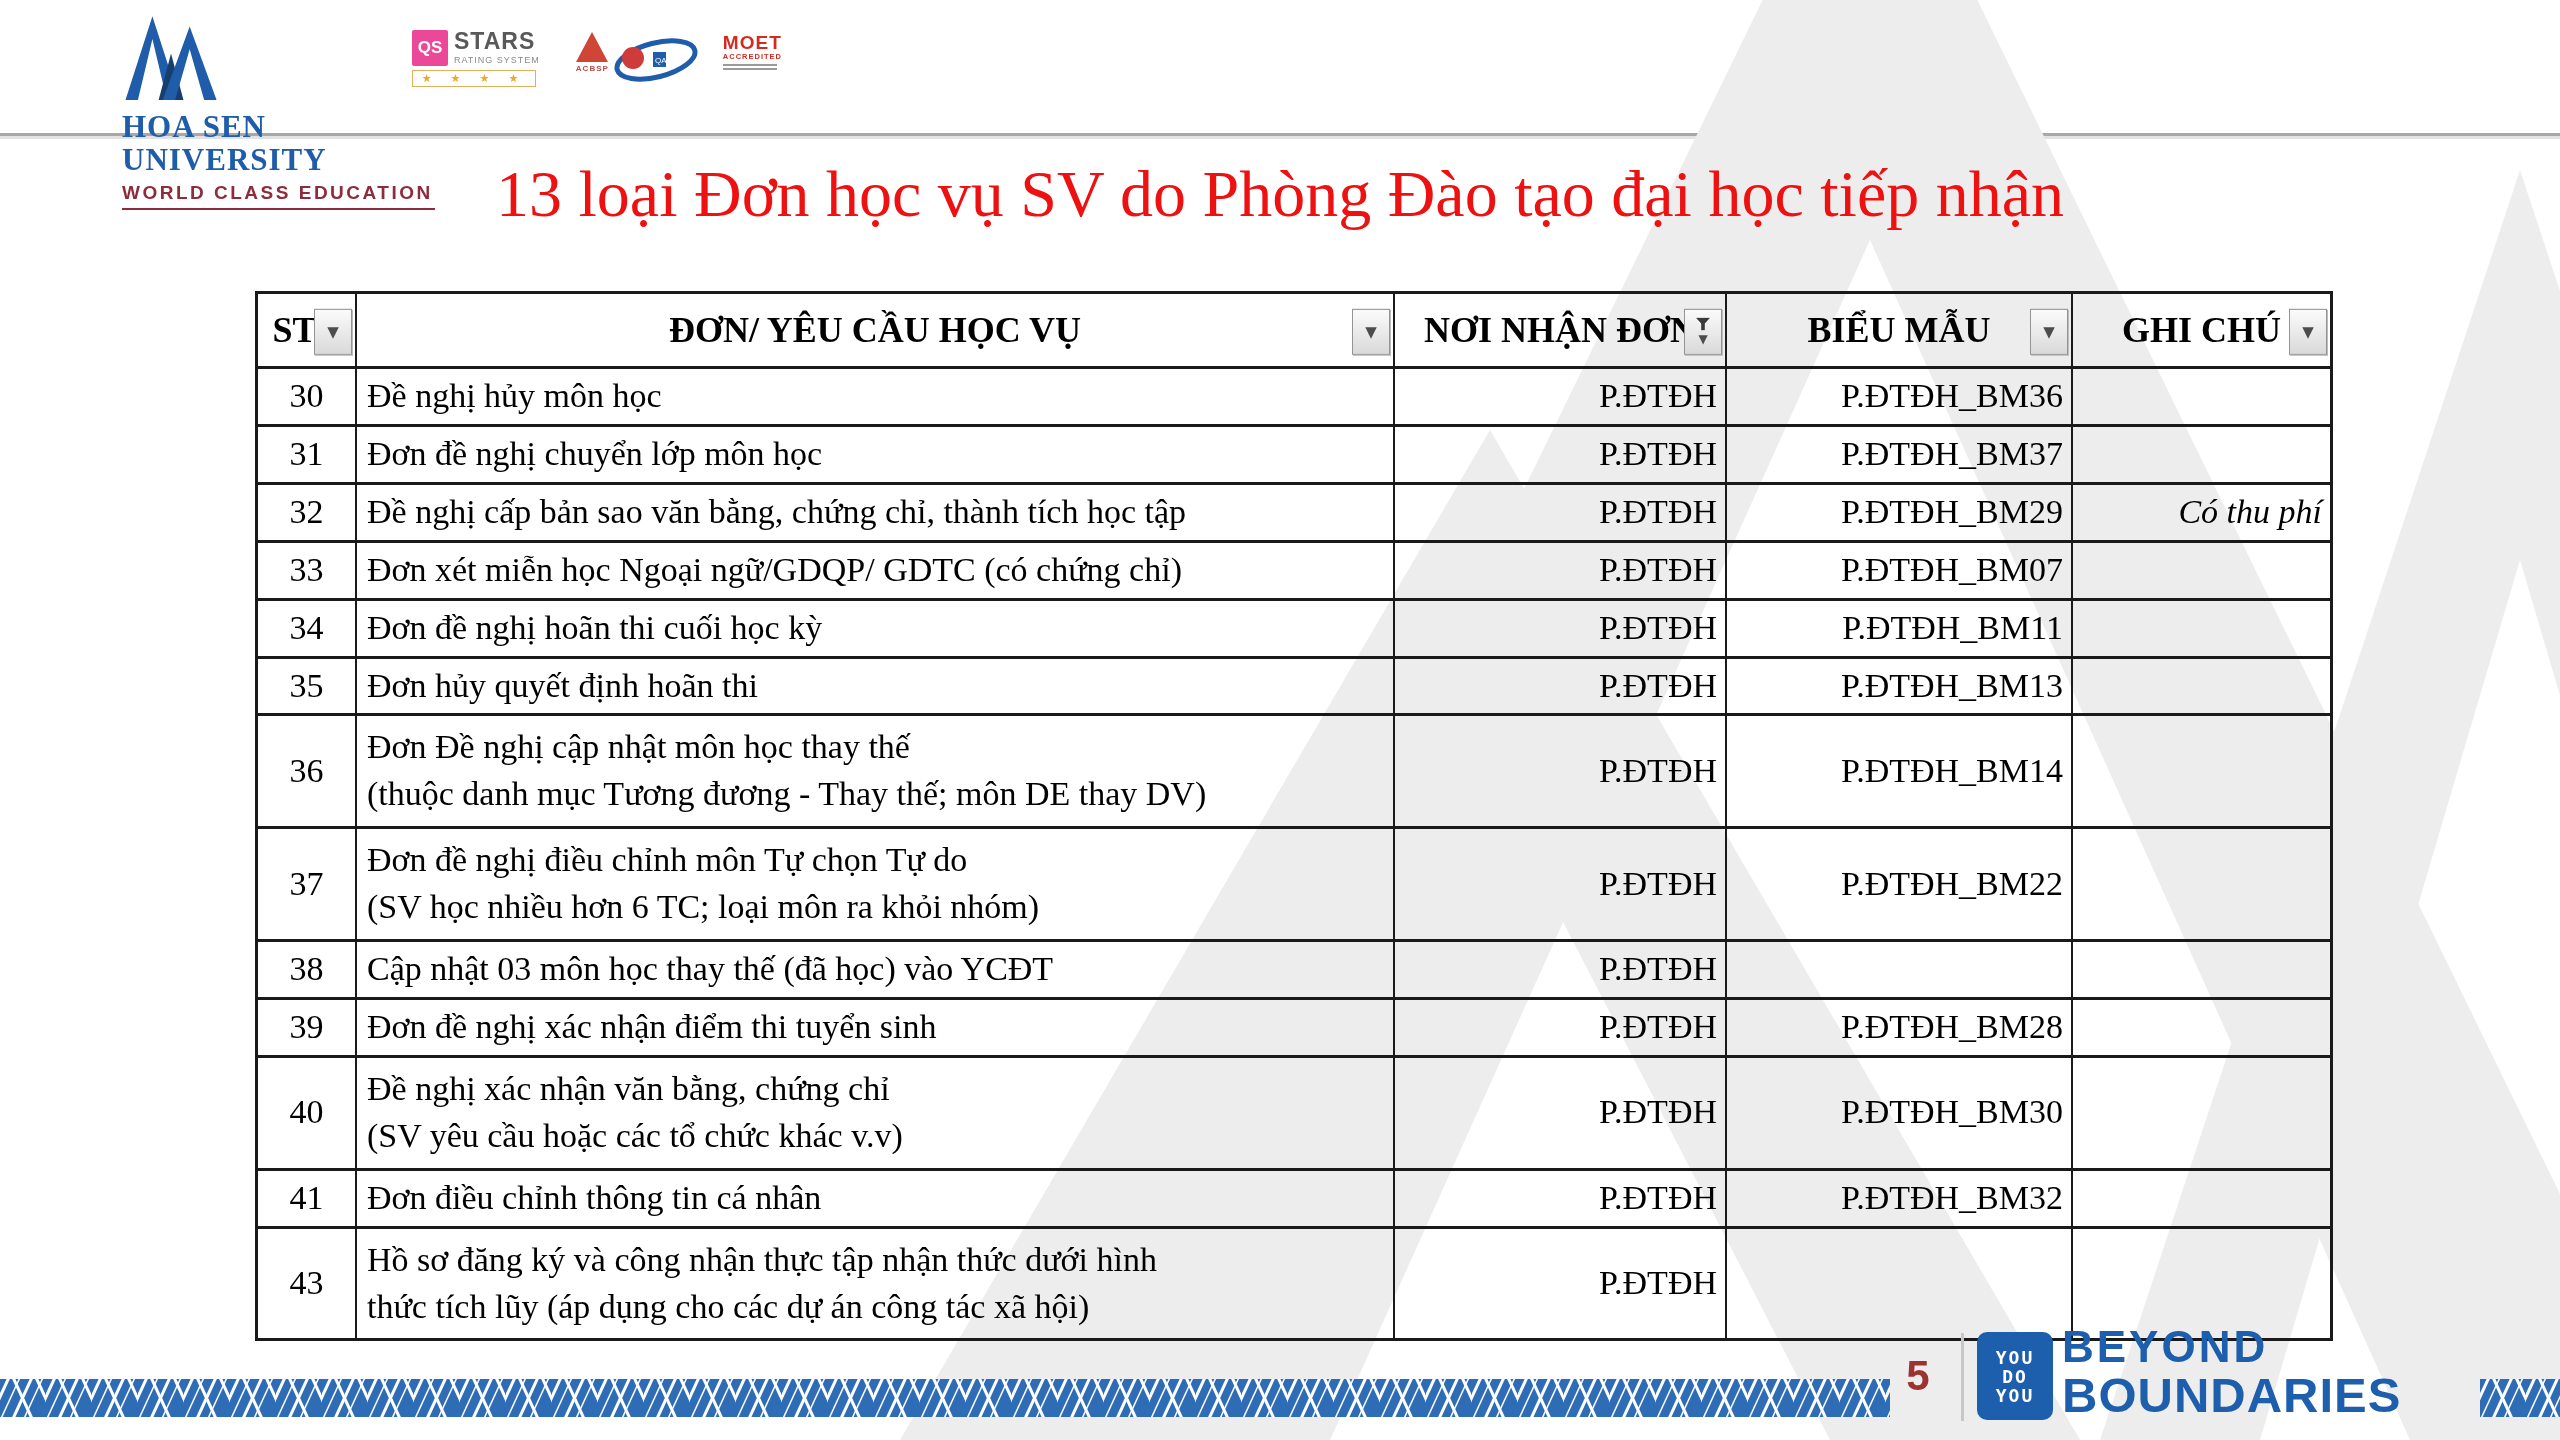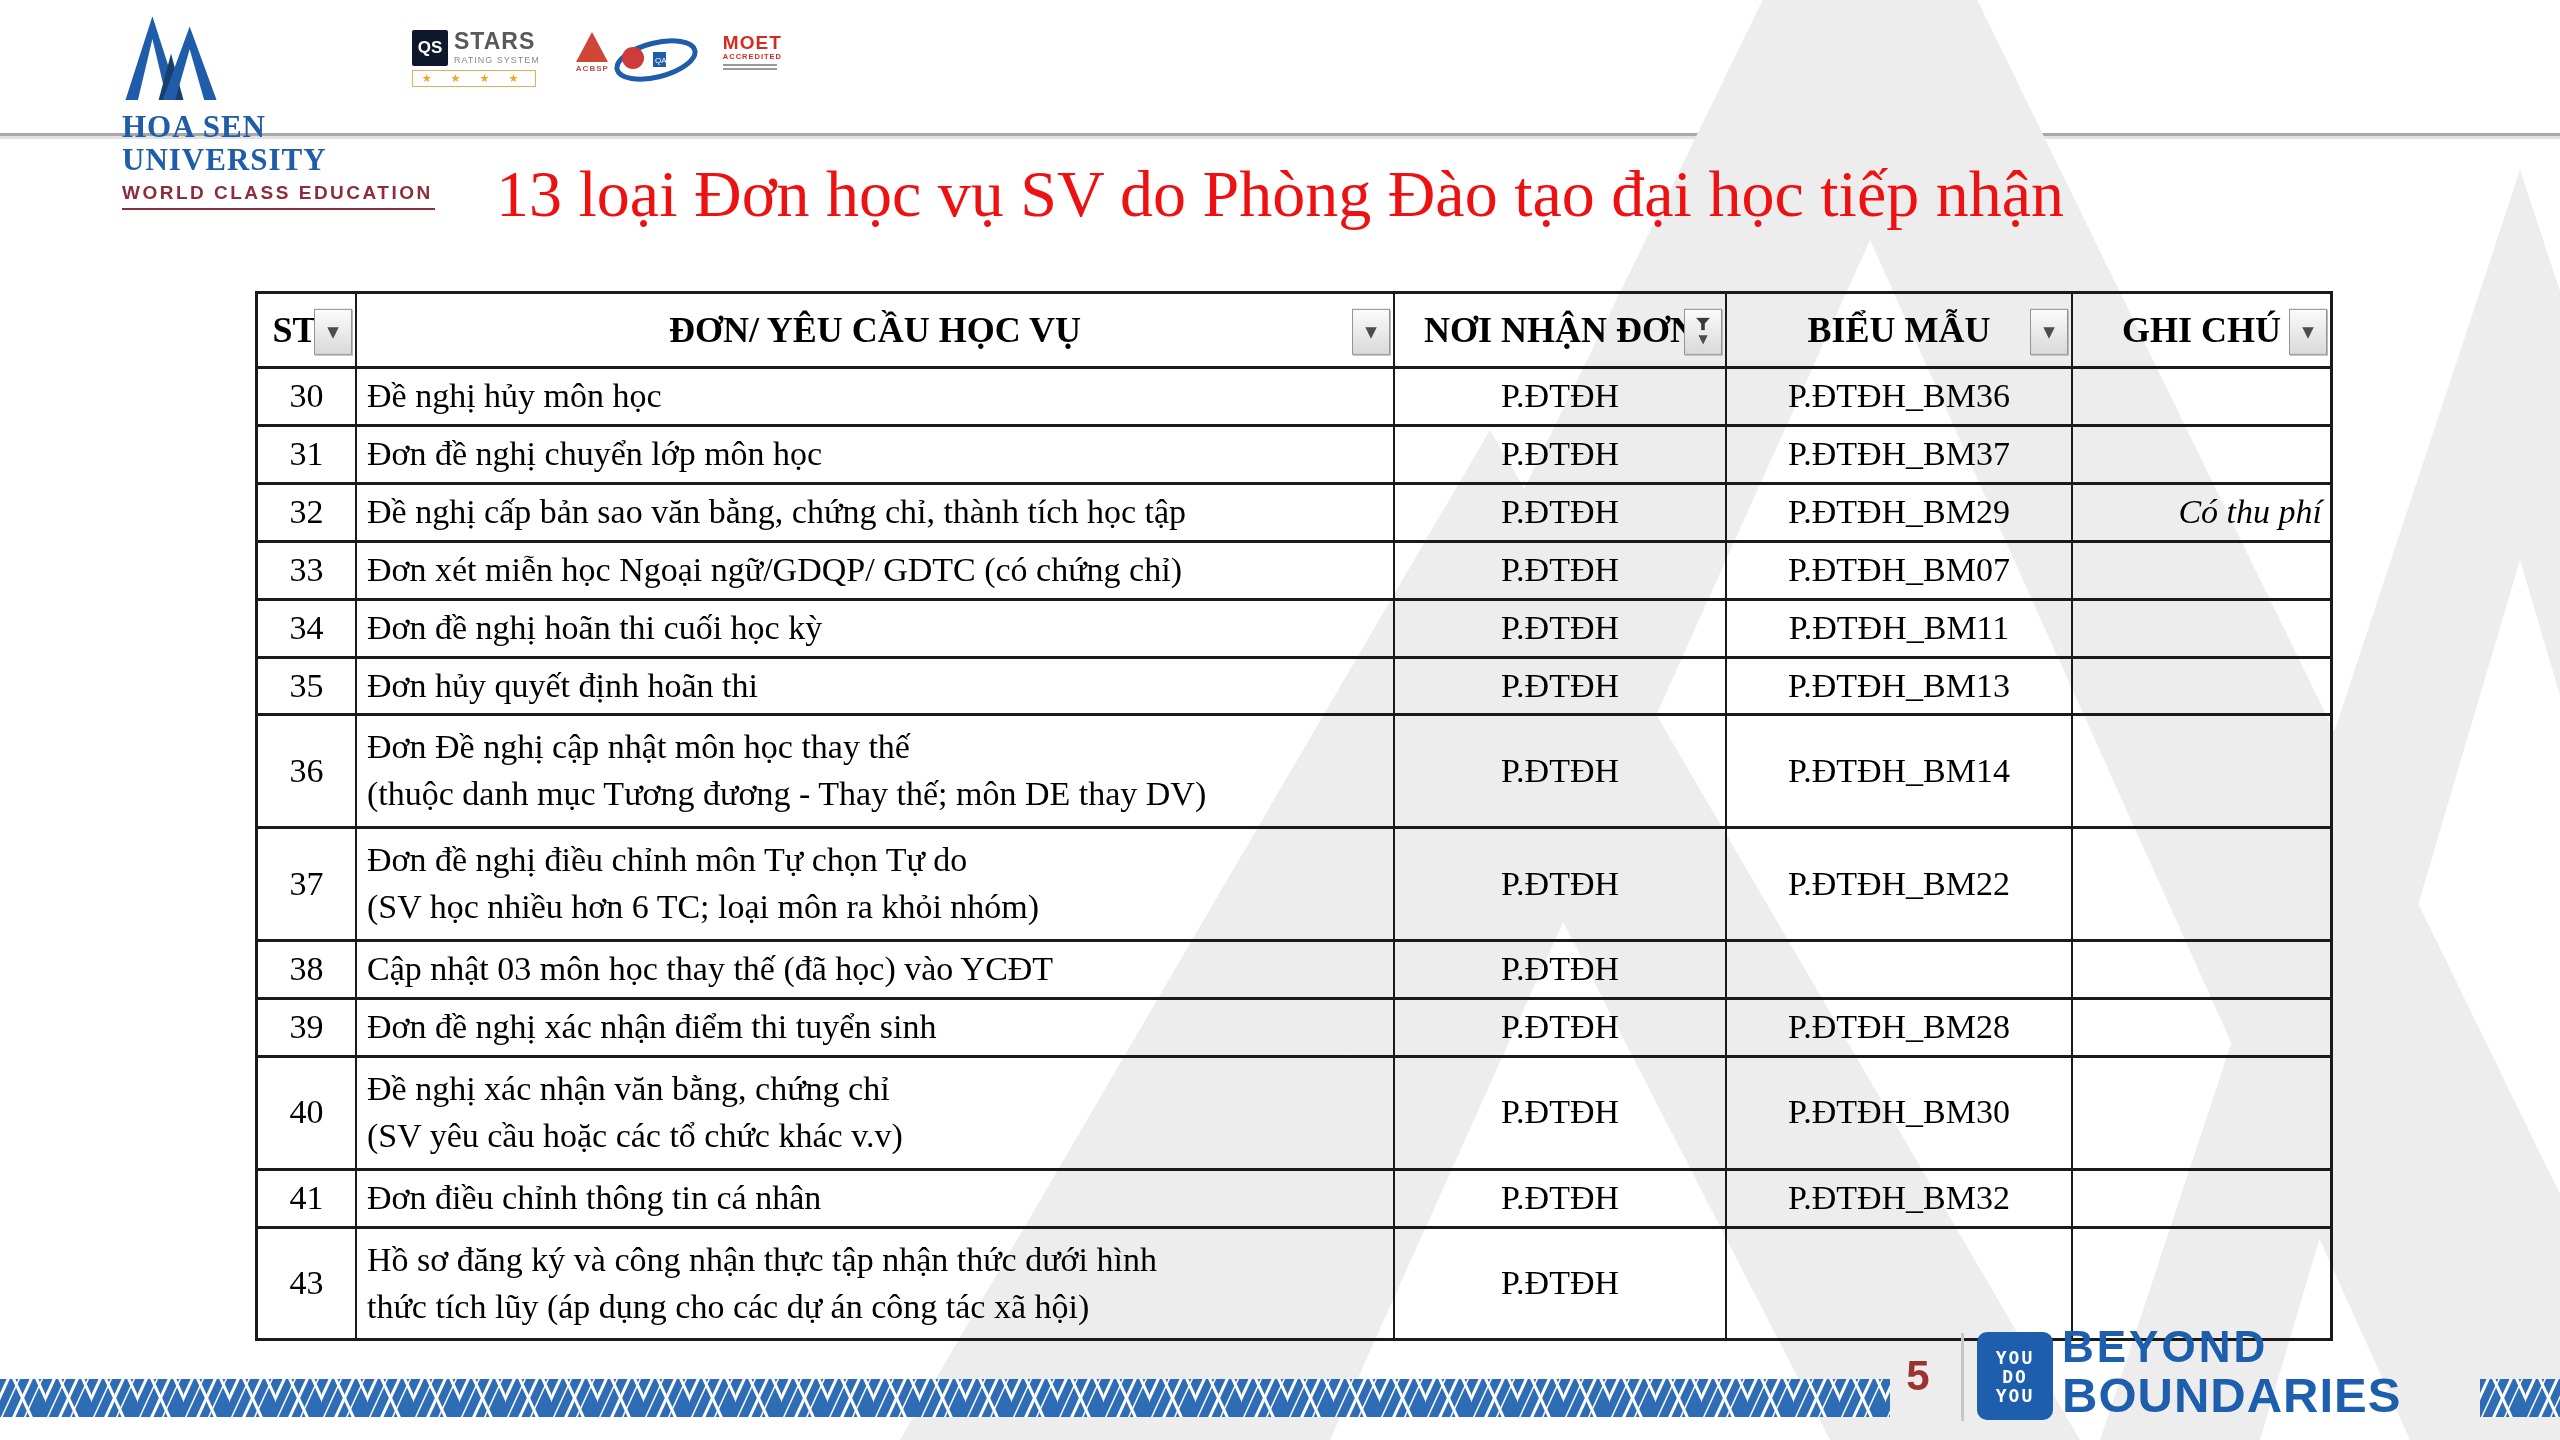--- a/index.html
+++ b/index.html
@@ -18,21 +18,21 @@
   .uni-row{display:flex;align-items:flex-start;flex-direction:column;}
   .uni-mark{width:96px;height:88px;margin-right:14px;}
   .uni-name{color:#1f5ca9;font-weight:bold;font-size:31px;line-height:33px;letter-spacing:1px;padding-top:10px;}
   .uni-tag{margin-top:4px;display:inline-block;color:#8e2c3c;font-family:"Liberation Sans",sans-serif;
            font-weight:bold;font-size:19px;letter-spacing:2.5px;border-bottom:2px solid #8e2c3c;padding:2px 2px 4px 0;}
 
   
   .badges{left:412px;top:30px;display:flex;align-items:flex-start;font-family:"Liberation Sans",sans-serif;}
   .qs-wrap{margin-right:36px;}
   .qs-top{display:flex;align-items:flex-start;}
-  .qs-box{width:36px;height:36px;background:#0f172a;color:#fff;font-weight:bold;font-size:17px;
+  .qs-box{width:36px;height:36px;background:#ec4899;color:#fff;font-weight:bold;font-size:17px;
           display:flex;align-items:center;justify-content:center;border-radius:2px;}
   .qs-texts{margin-left:6px;}
   .qs-stars{color:#595959;font-weight:bold;font-size:23px;line-height:23px;letter-spacing:1px;}
   .qs-rating{color:#8a8a8a;font-size:9px;letter-spacing:1px;margin-top:2px;}
   .qs-strip{margin-top:4px;border:1px solid #e2b05a;padding:1px 6px;color:#f0a727;font-size:11px;
             letter-spacing:8px;text-align:center;width:110px;}
   .acbsp{margin-right:4px;text-align:center;margin-top:2px;}
   .acbsp-tri{width:0;height:0;border-left:16px solid transparent;border-right:16px solid transparent;
              border-bottom:30px solid #cf4637;margin:0 auto;}
   .acbsp-txt{color:#b85048;font-size:8px;font-weight:bold;letter-spacing:1px;margin-top:2px;}
@@ -51,21 +51,21 @@
   .tbl-wrap{left:255px;top:291px;}
   table.doc{border-collapse:collapse;table-layout:fixed;width:2044px;background:transparent;}
   table.doc th,table.doc td{border:2px solid #1a1a1a;}
   table.doc{border:3px solid #1a1a1a;}
   table.doc th{border-bottom:3px solid #1a1a1a;height:72px;position:relative;
                font-size:36px;font-weight:bold;text-align:center;padding:0 2px;}
   table.doc td{border-top:3px solid #1a1a1a;font-size:34px;line-height:1.38;vertical-align:middle;}
   th.col0{width:93px;} th.col1{width:1032px;} th.col2{width:326px;margin-top:40px;} th.col3{width:340px;} th.col4{width:253px;}
   td.c-stt{text-align:center;height:48px;}
   td.c-req{text-align:left;padding:4px 10px;}
-  td.c-off,td.c-form{text-align:center;padding:4px 8px;}
+  td.c-off,td.c-form{text-align:right;padding:4px 8px;}
   td.c-note{text-align:right;font-style:italic;padding:4px 8px;}
   tr.multi td{padding-top:8px;padding-bottom:8px;}
 
   .filter-btn{position:absolute;right:3px;top:50%;transform:translateY(-46%);width:36px;height:44px;
               background:linear-gradient(#fbfbfb,#d9d9d9);border:1px solid #949494;box-shadow:1px 1px 0 #bbb;
               display:flex;flex-direction:column;align-items:center;justify-content:center;cursor:pointer;}
   .filter-btn .arr{font-size:15px;color:#4c4c4c;line-height:15px;font-family:"DejaVu Sans",sans-serif;}
   .filter-btn .funnel{width:15px;height:13px;background:#3a3a3a;margin-bottom:1px;
               clip-path:polygon(0 0,100% 0,62% 48%,62% 100%,38% 100%,38% 48%);}
   .filter-btn.filtered .arr{font-size:12px;}

